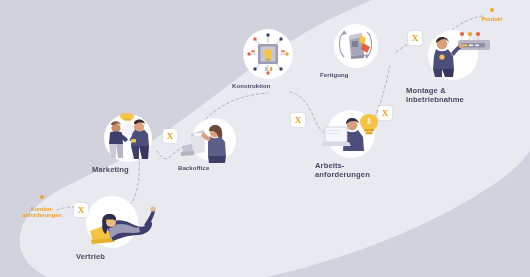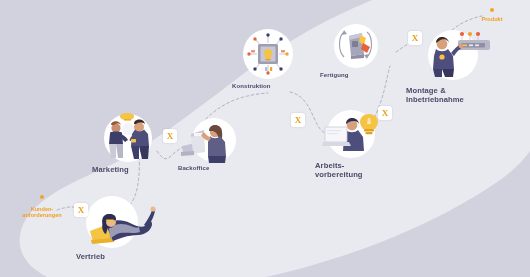--- a/index.html
+++ b/index.html
@@ -189,21 +189,21 @@
       <path d="M24 19 C24 11 37 11 37 20 C37 16 31 15 27 17 Z" fill="#2e2e52"></path>
       <path d="M24 25 C27 28 33 28 36 25 L41 32 L42 46 L21 46 L22 32 Z" fill="#4e4e7d"></path>
       <path d="M22 32 C18 34 15 36 14 38 L18 41 C20 39 22 38 23 37 Z" fill="#4e4e7d"></path>
 
       <rect x="3" y="22" width="22" height="15" rx="1" fill="#f7f7fb" stroke="#c9c9d8" stroke-width="0.8"></rect>
       <path d="M1 37 L27 37 L29 41 L0 41 Z" fill="#d8d8e4"></path>
       <rect x="5" y="25" width="14" height="1.3" fill="#e6e6ee"></rect>
       <rect x="5" y="28" width="11" height="1.3" fill="#e6e6ee"></rect>
     </svg>
     <div class="label big" style="left:-12px;top:52px;width:72px;">Arbeits-
-vorbereitung</div>
+anforderungen</div>
   </div>
 
   <div class="node" style="left:334px;top:24px;">
     <div class="disc" style="left:0;top:0;width:44px;height:44px;"></div>
     <svg width="48" height="46" viewBox="0 0 48 46" style="position:absolute;left:-2px;top:-1px;">
 
       <g fill="none" stroke="#9d9db3" stroke-width="1.1">
         <path d="M12 9 C6 14 6 28 12 34"></path>
         <path d="M35 9 C41 14 41 28 35 34"></path>
       </g>

